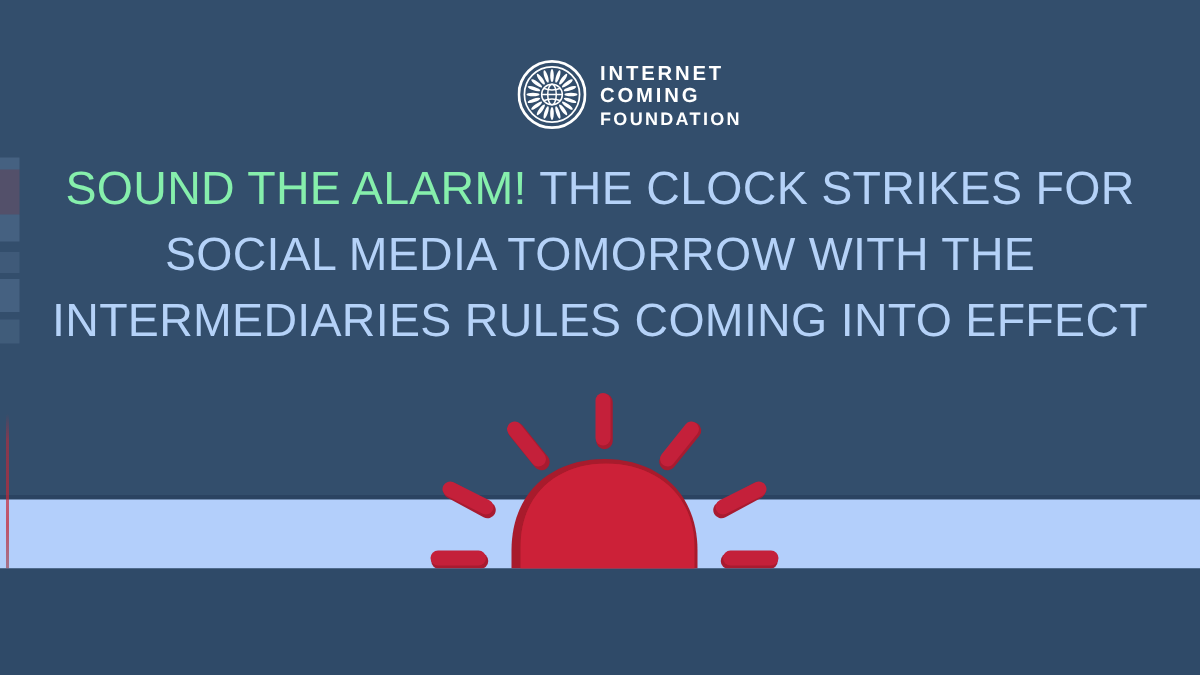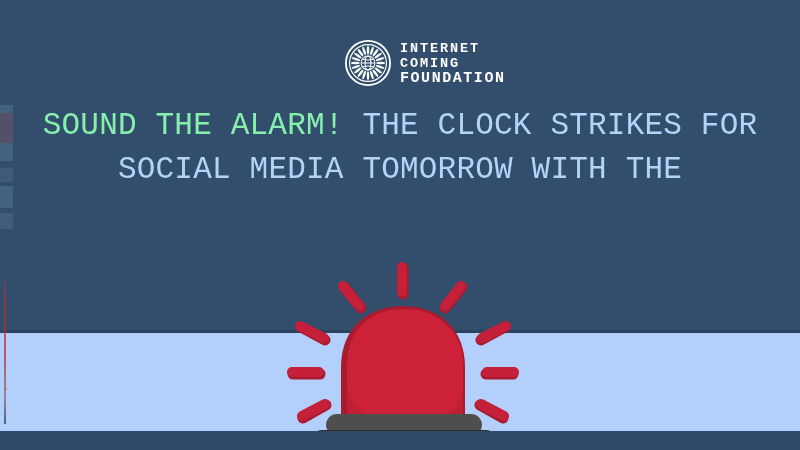--- a/index.html
+++ b/index.html
@@ -4,23 +4,23 @@
 <title>Sound the Alarm</title>
 <style>
   html, body {
     margin: 0;
     padding: 0;
     background: #2f4a68;
   }
   #poster {
     position: relative;
     width: 800px;
-    height: 431px;
+    height: 379px;
     overflow: hidden;
-    font-family: Liberation Mono, monospace;
+    font-family: Liberation Sans, sans-serif;
     background: #334e6c;
     -webkit-font-smoothing: antialiased;
   }
 
   
   .band-top {
     position: absolute;
     left: 0; top: 0;
     width: 800px; height: 332px;
     background: #334e6c;
@@ -99,21 +99,21 @@
     color: #ffffff;
   }
   .logo-line1, .logo-line2 {
     font-size: 13.5px;
     font-weight: bold;
     letter-spacing: 1.9px;
     line-height: 15.5px;
     white-space: nowrap;
   }
   .logo-line3 {
-    font-size: 15px;
+    font-size: 12px;
     font-weight: bold;
     letter-spacing: 1.55px;
     line-height: 14px;
     white-space: nowrap;
   }
 
   
   .headline {
     position: absolute;
     left: 0; top: 104px;
@@ -198,20 +198,21 @@
     <span class="logo-words">
       <span class="logo-line1">INTERNET</span>
       <span class="logo-line2">COMING</span>
       <span class="logo-line3">FOUNDATION</span>
     </span>
   </div>
 
   <div class="headline">
     <span class="hl-line"><span class="hl-alarm">SOUND THE ALARM!</span><span> THE CLOCK STRIKES FOR</span></span>
     <span class="hl-line">SOCIAL MEDIA TOMORROW WITH THE</span>
+    <span class="hl-line">INTERMEDIARIES RULES COMING INTO EFFECT</span>
   </div>
 
   <div class="siren">
     <svg viewBox="0 0 250 198" width="250" height="198" aria-hidden="true">
 
       <g stroke-linecap="round">
 
         <g stroke="#a81b30" stroke-width="11">
           <line x1="125" y1="16" x2="125" y2="42"></line>
           <line x1="66" y1="35" x2="83" y2="56"></line>

